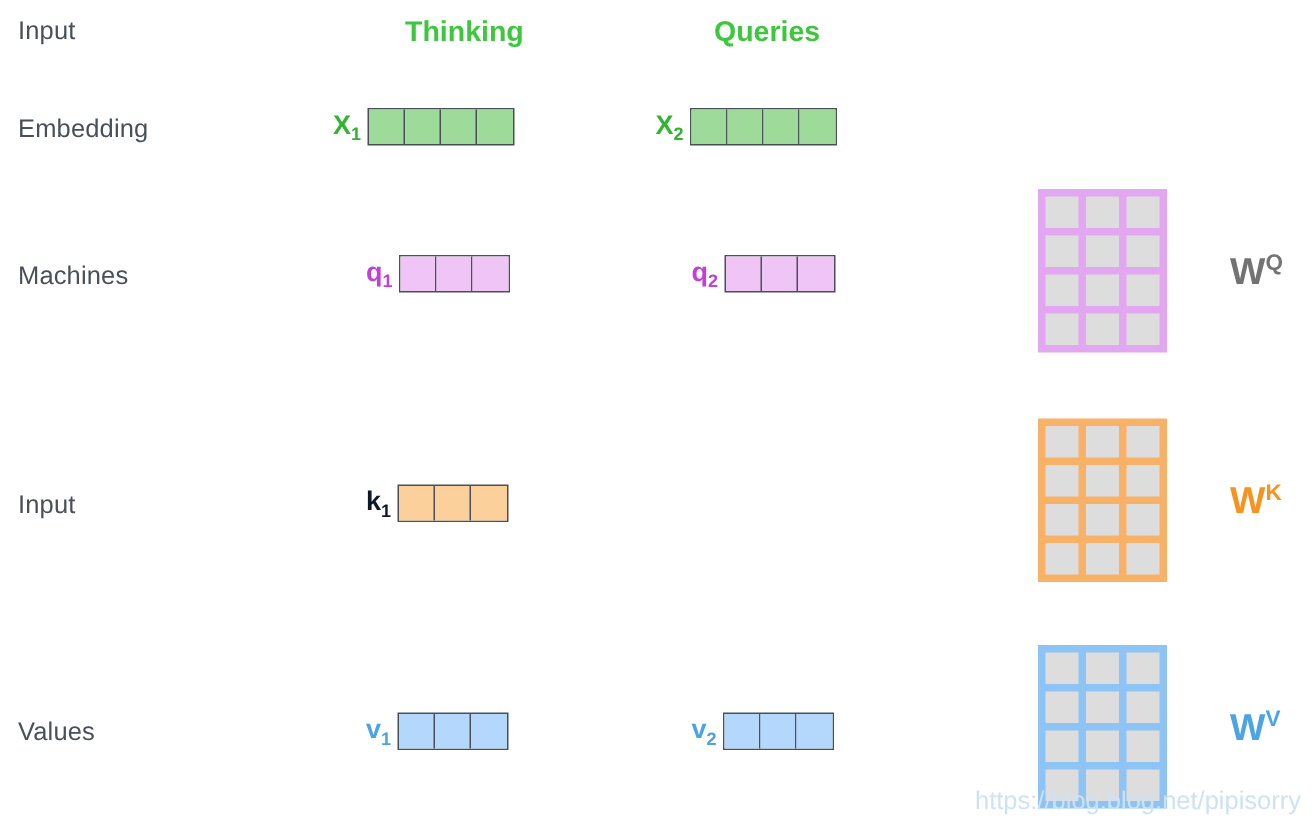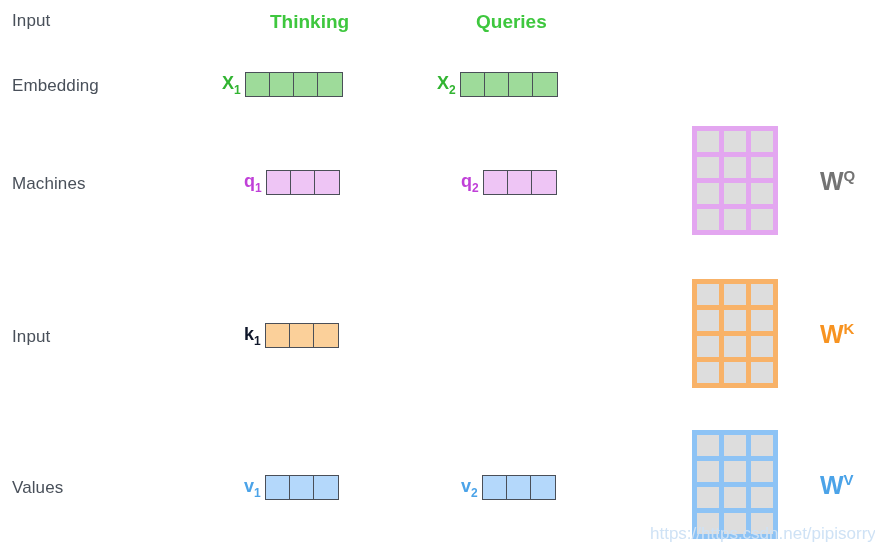--- a/index.html
+++ b/index.html
@@ -233,15 +233,15 @@
     <span class="wcell"></span>
     <span class="wcell"></span>
     <span class="wcell"></span>
     <span class="wcell"></span>
     <span class="wcell"></span>
     <span class="wcell"></span>
     <span class="wcell"></span>
   </div>
   <div class="wlabel" style="left:820px; top:472px; color:#4ba3e8"><span>W</span><sup>V</sup></div>
 
-  <div class="watermark" style="left:650px; top:524px">https://https.csdn.net/pipisorry</div>
+  <div class="watermark" style="left:650px; top:524px">https://blog.blog.net/pipisorry</div>
 
 </div>
 
 </body></html>

